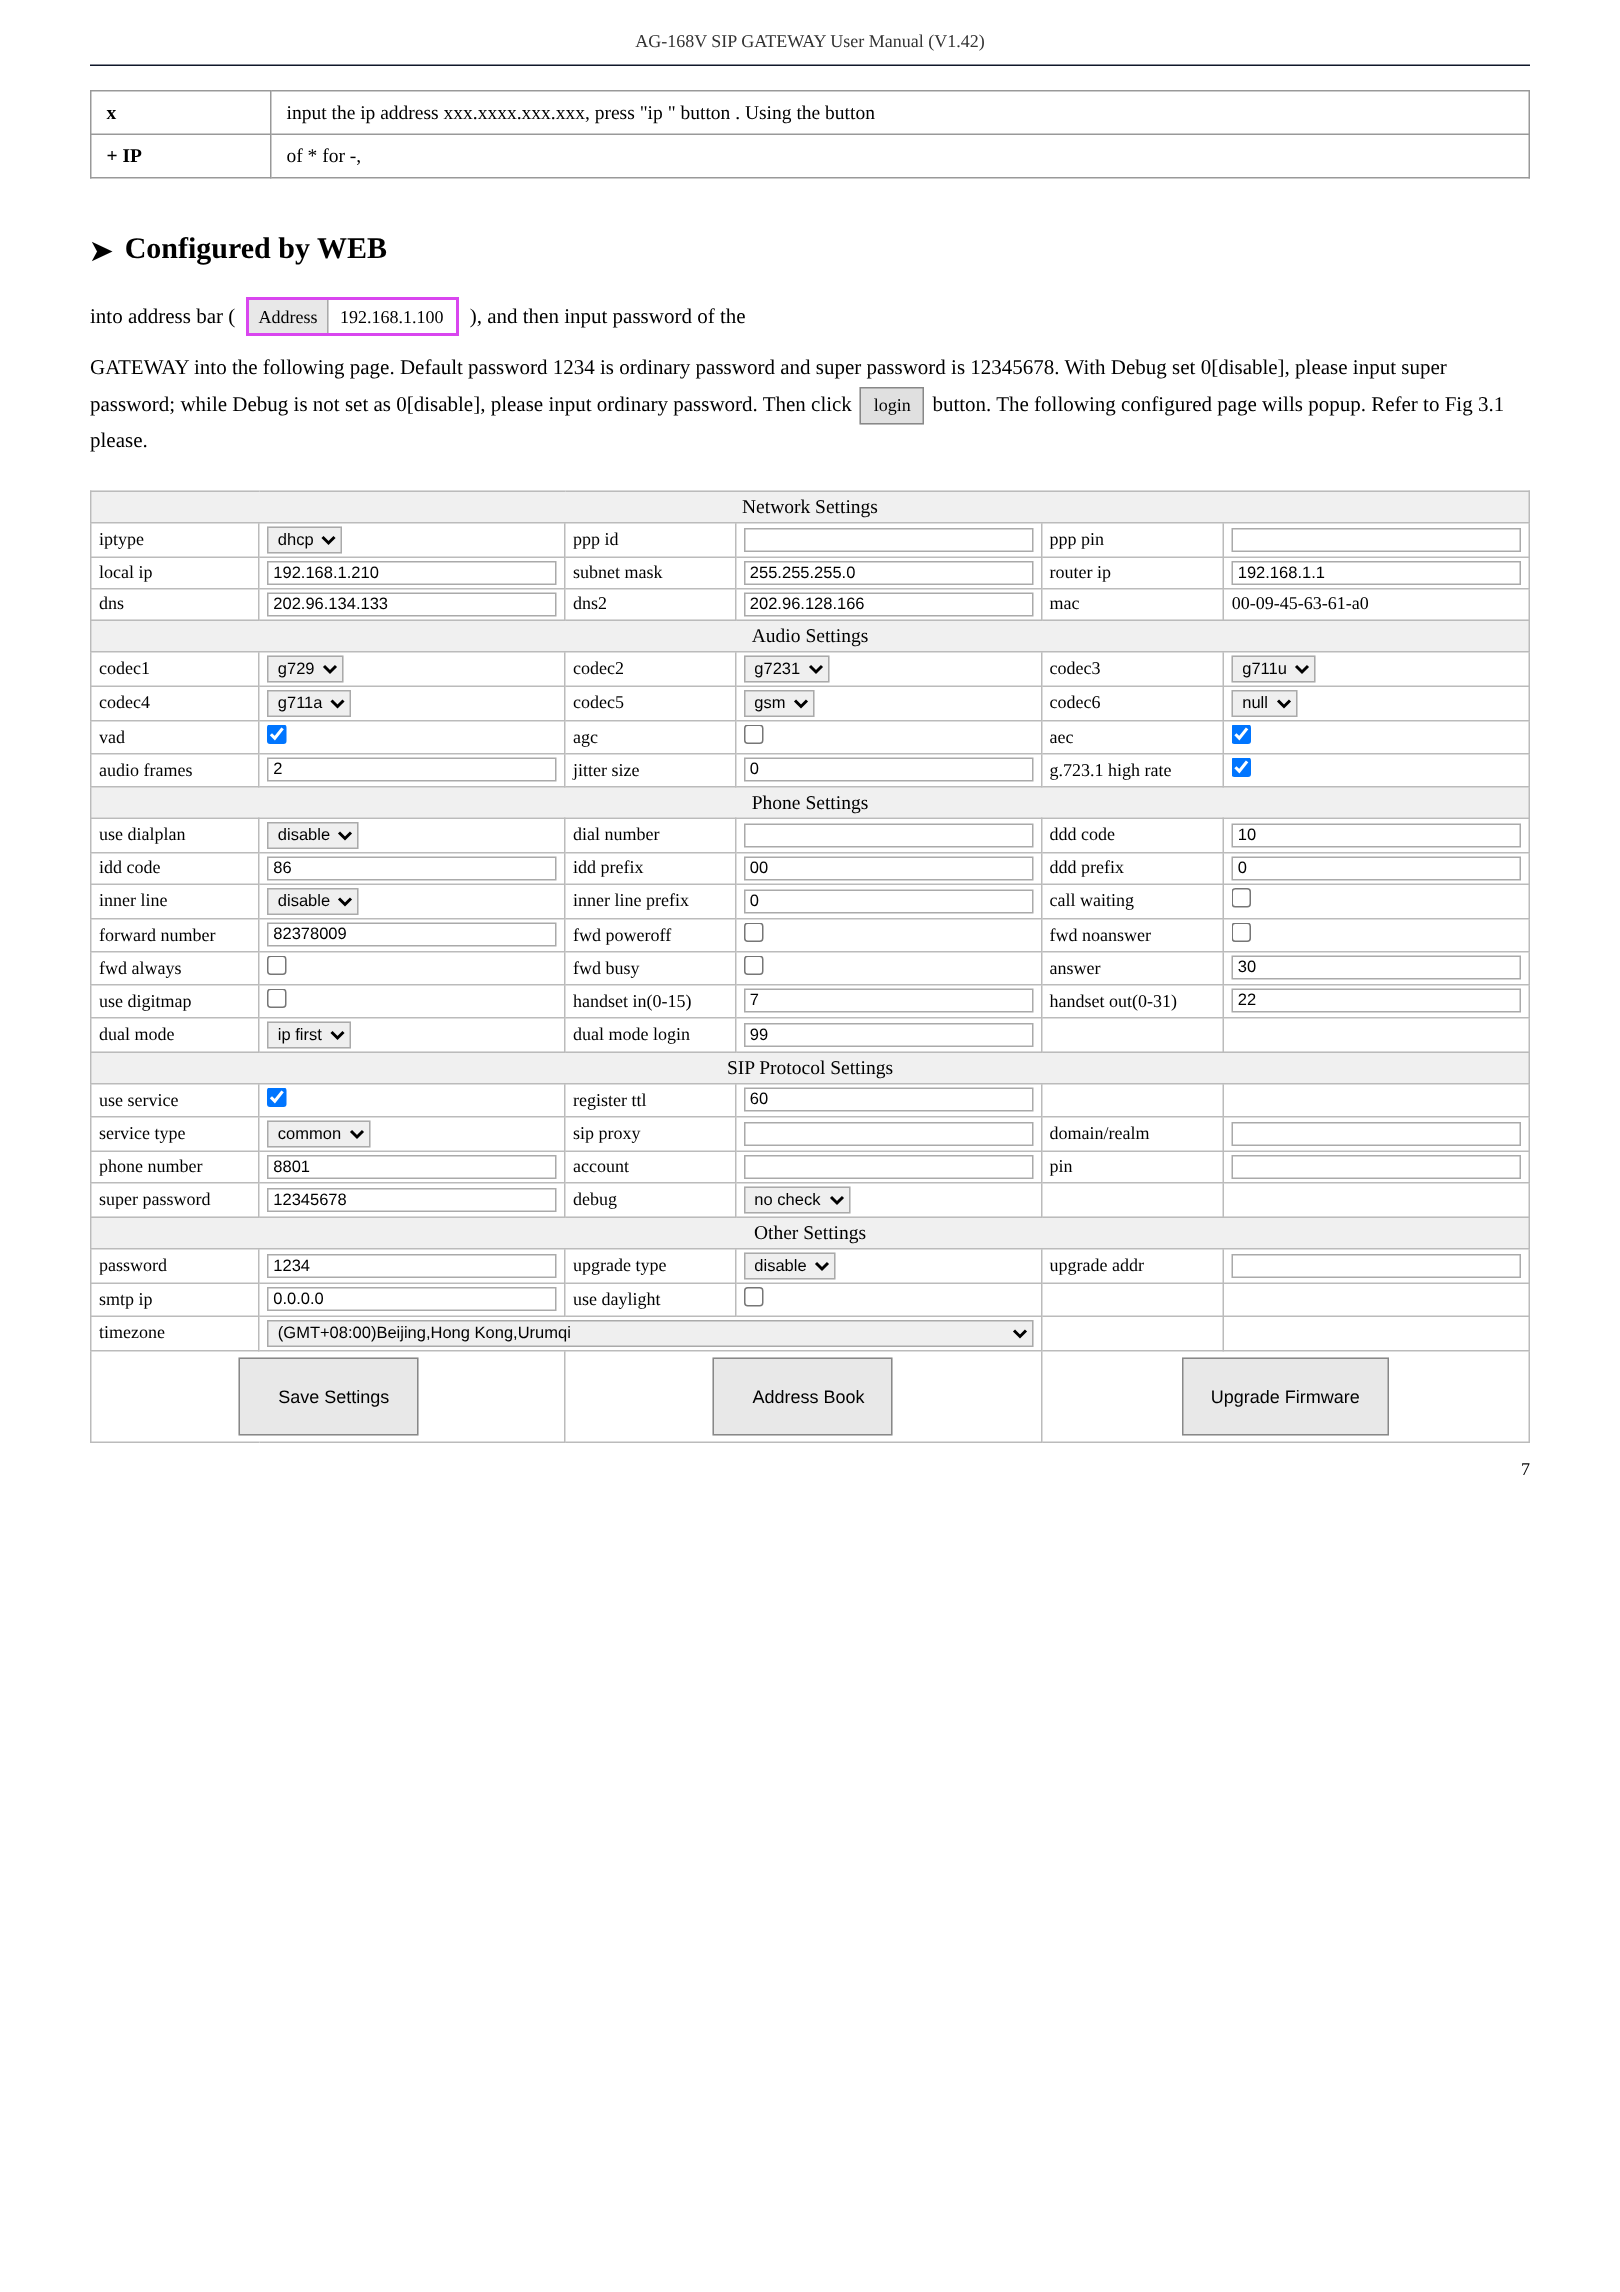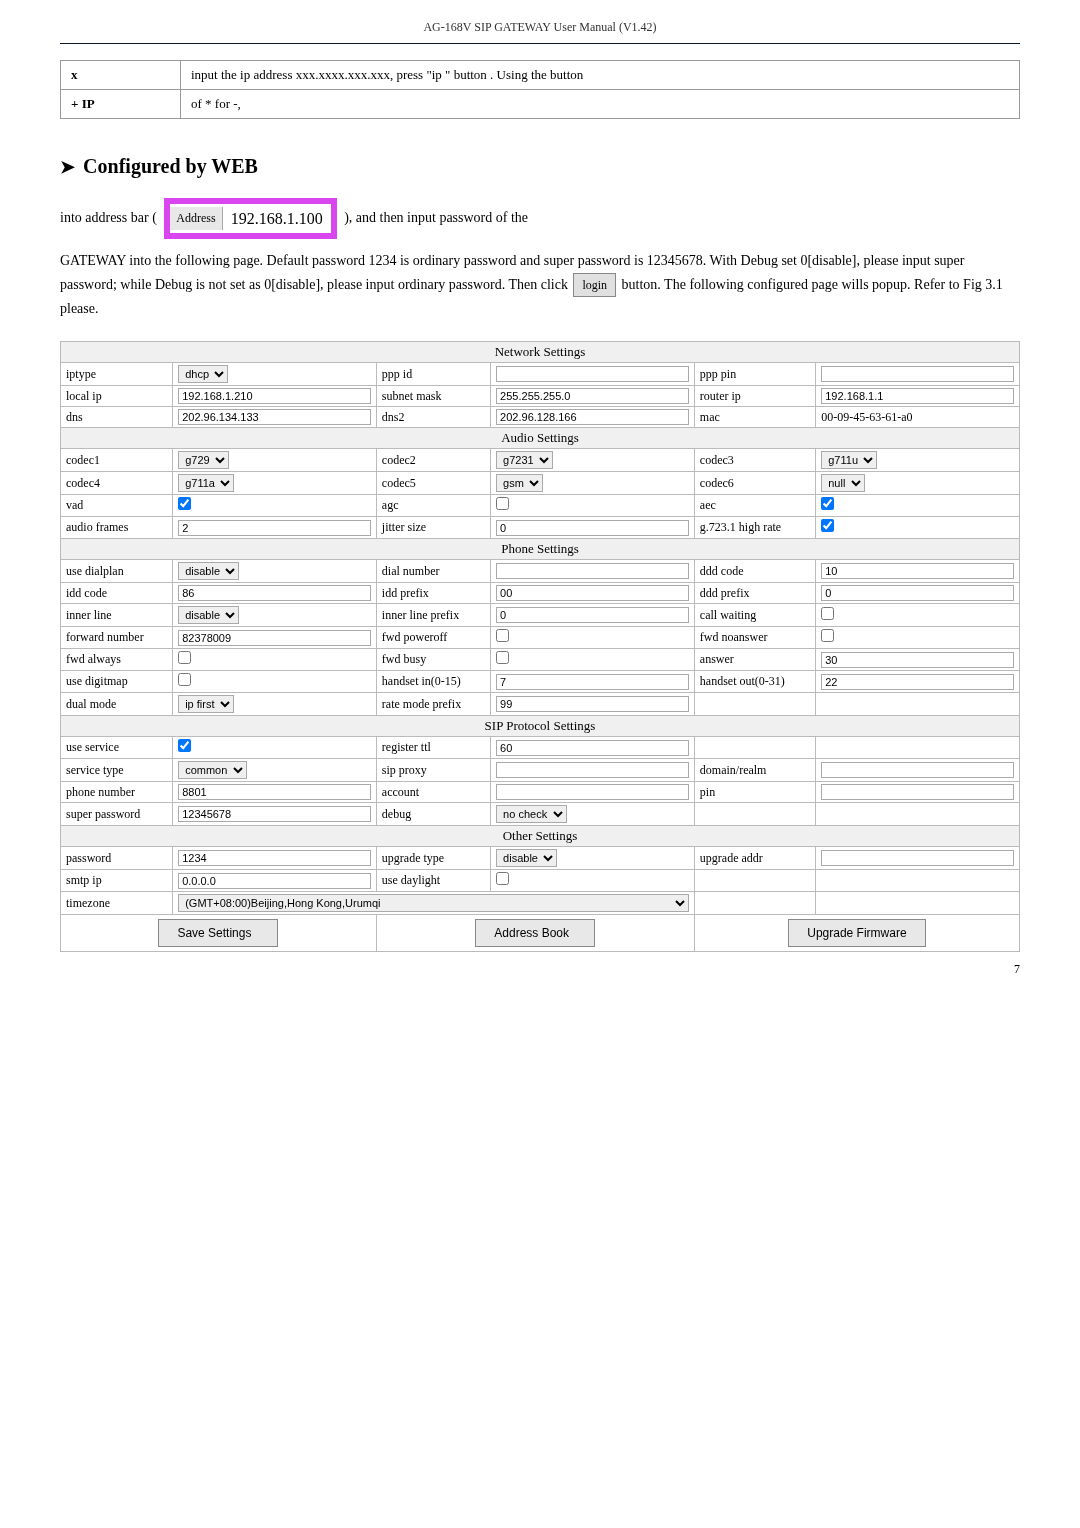--- a/index.html
+++ b/index.html
@@ -54,33 +54,33 @@
       font-size: 18px;
     }
     .body-text {
       font-size: 14px;
       line-height: 1.7;
       margin-bottom: 10px;
     }
     .address-bar-inline {
       display: inline-flex;
       align-items: center;
-      border: 6px solid #d946ef;
+      border: 2px solid #d946ef;
       margin: 0 4px;
       font-size: 13px;
     }
     .address-bar-inline .addr-label {
       background: #e8e8e8;
       border-right: 1px solid #aaa;
       padding: 1px 6px;
       font-size: 12px;
     }
     .address-bar-inline .addr-value {
       padding: 1px 8px;
-      font-size: 16px;
+      font-size: 12px;
     }
     .login-btn {
       display: inline-block;
       border: 1px solid #888;
       background: #e0e0e0;
       padding: 1px 8px;
       font-size: 12px;
       margin: 0 2px;
     }
     .ie-icon {
@@ -136,25 +136,25 @@
       border: 1px solid #aaa;
       padding: 1px 2px;
       font-size: 11px;
     }
     input[type="checkbox"].field {
       margin: 0;
     }
     .bottom-btn {
       border: 1px solid #888;
       background: #e8e8e8;
-      padding: 6px 18px;
+      padding: 18px 18px;
       font-size: 12px;
       cursor: pointer;
       min-width: 120px;
-      text-align: left;
+      text-align: right;
     }
     .page-wrapper {
       position: relative;
     }
   </style>
 </head>
 <body>
 
 <div class="page-wrapper">
 <div class="page">
@@ -318,21 +318,21 @@
       <td class="label-cell">use digitmap</td>
       <td class="value-cell"><input type="checkbox" class="field" style=""></td>
       <td class="label-cell">handset in(0-15)</td>
       <td class="value-cell"><input type="text" class="field" value="7" style=""></td>
       <td class="label-cell">handset out(0-31)</td>
       <td class="value-cell"><input type="text" class="field" value="22" style=""></td>
     </tr>
     <tr>
       <td class="label-cell">dual mode</td>
       <td class="value-cell"><select class="field"><option>ip first</option></select></td>
-      <td class="label-cell">rate mode prefix</td>
+      <td class="label-cell">dual mode login</td>
       <td class="value-cell"><input type="text" class="field" value="99" style=""></td>
       <td class="label-cell"></td>
       <td class="value-cell"></td>
     </tr>
 
     <tr class="section-row">
       <td colspan="6">SIP Protocol Settings</td>
     </tr>
     <tr>
       <td class="label-cell">use service</td>

